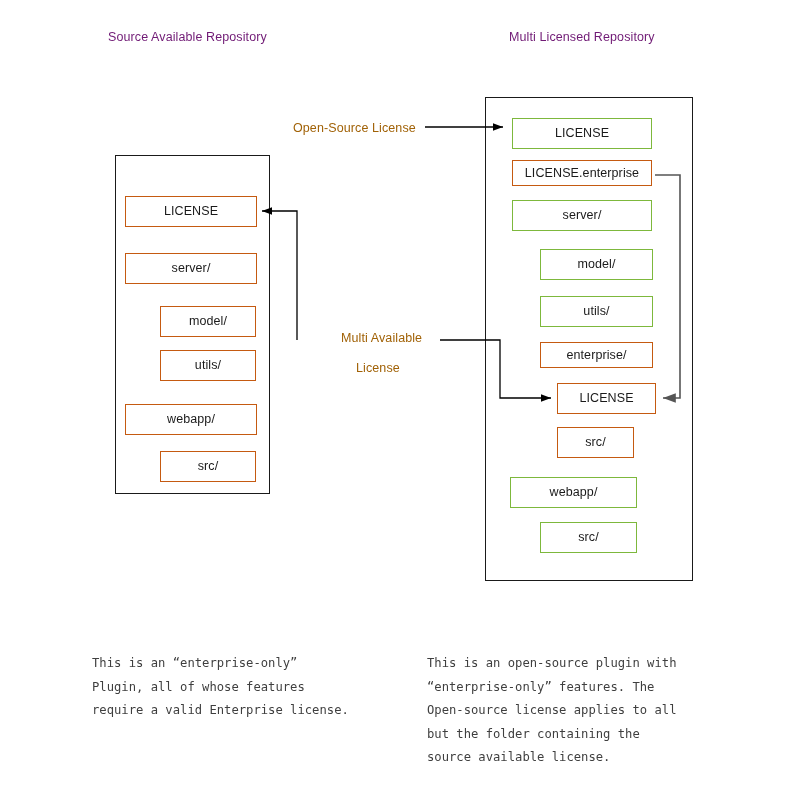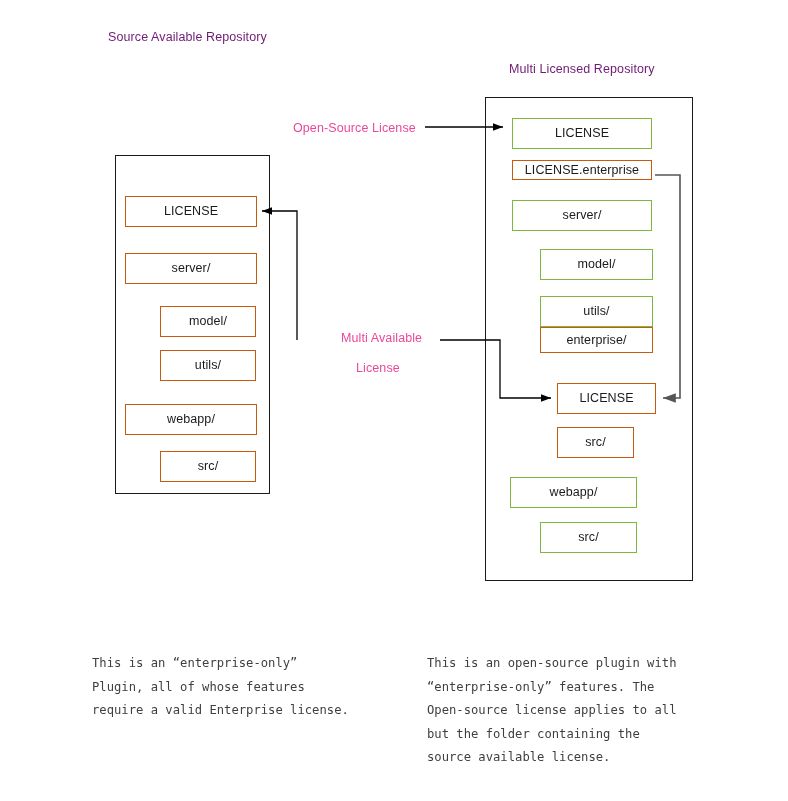--- a/index.html
+++ b/index.html
@@ -44,21 +44,21 @@
     text-align: center;
     line-height: 1;
     letter-spacing: 0.1px;
   }
   .node.green {
     border-color: #7DB83C;
   }
   .edge-label {
     position: absolute;
     font-size: 12.5px;
-    color: #ec4899;
+    color: #a16207;
     white-space: nowrap;
     letter-spacing: 0.1px;
   }
   .caption {
     position: absolute;
     font-family: "DejaVu Sans Mono", "Liberation Mono", monospace;
     font-size: 12.2px;
     color: #3f3f3f;
     line-height: 23.5px;
     white-space: pre-line;
@@ -71,38 +71,38 @@
     height: 801px;
     pointer-events: none;
   }
 </style>
 </head>
 <body>
 
 <div id="canvas">
 
   <div class="repo-title" style="left:108px; top:30px;">Source Available Repository</div>
-  <div class="repo-title" style="left:509px; top:30px;margin-top:32px;">Multi Licensed Repository</div>
+  <div class="repo-title" style="left:509px; top:30px;">Multi Licensed Repository</div>
 
   <div class="repo-box" style="left:115px; top:155px; width:155px; height:339px;"></div>
   <div class="repo-box" style="left:485px; top:97px; width:208px; height:484px;"></div>
 
   <div class="node" style="left:125px; top:196px; width:132px; height:31px;">LICENSE</div>
   <div class="node" style="left:125px; top:253px; width:132px; height:31px;">server/</div>
   <div class="node" style="left:160px; top:306px; width:96px; height:31px;">model/</div>
   <div class="node" style="left:160px; top:350px; width:96px; height:31px;">utils/</div>
   <div class="node" style="left:125px; top:404px; width:132px; height:31px;">webapp/</div>
   <div class="node" style="left:160px; top:451px; width:96px; height:31px;">src/</div>
 
   <div class="node green" style="left:512px; top:118px; width:140px; height:31px;">LICENSE</div>
-  <div class="node" style="left:512px; top:160px; width:140px; height:20px;">LICENSE.enterprise</div>
+  <div class="node" style="left:512px; top:160px; width:140px; height:26px;">LICENSE.enterprise</div>
   <div class="node green" style="left:512px; top:200px; width:140px; height:31px;">server/</div>
   <div class="node green" style="left:540px; top:249px; width:113px; height:31px;">model/</div>
   <div class="node green" style="left:540px; top:296px; width:113px; height:31px;">utils/</div>
-  <div class="node" style="left:540px; top:327px; width:113px; height:26px;">enterprise/</div>
+  <div class="node" style="left:540px; top:342px; width:113px; height:26px;">enterprise/</div>
   <div class="node" style="left:557px; top:383px; width:99px; height:31px;">LICENSE</div>
   <div class="node" style="left:557px; top:427px; width:77px; height:31px;">src/</div>
   <div class="node green" style="left:510px; top:477px; width:127px; height:31px;">webapp/</div>
   <div class="node green" style="left:540px; top:522px; width:97px; height:31px;">src/</div>
 
   <svg class="wires" viewBox="0 0 788 801">
     <defs>
       <marker id="arrowBlack" markerWidth="9" markerHeight="9" refX="8" refY="3.2" orient="auto" markerUnits="strokeWidth">
         <path d="M0,0.2 L8,3.2 L0,6.2 z" fill="#000000"></path>
       </marker>

